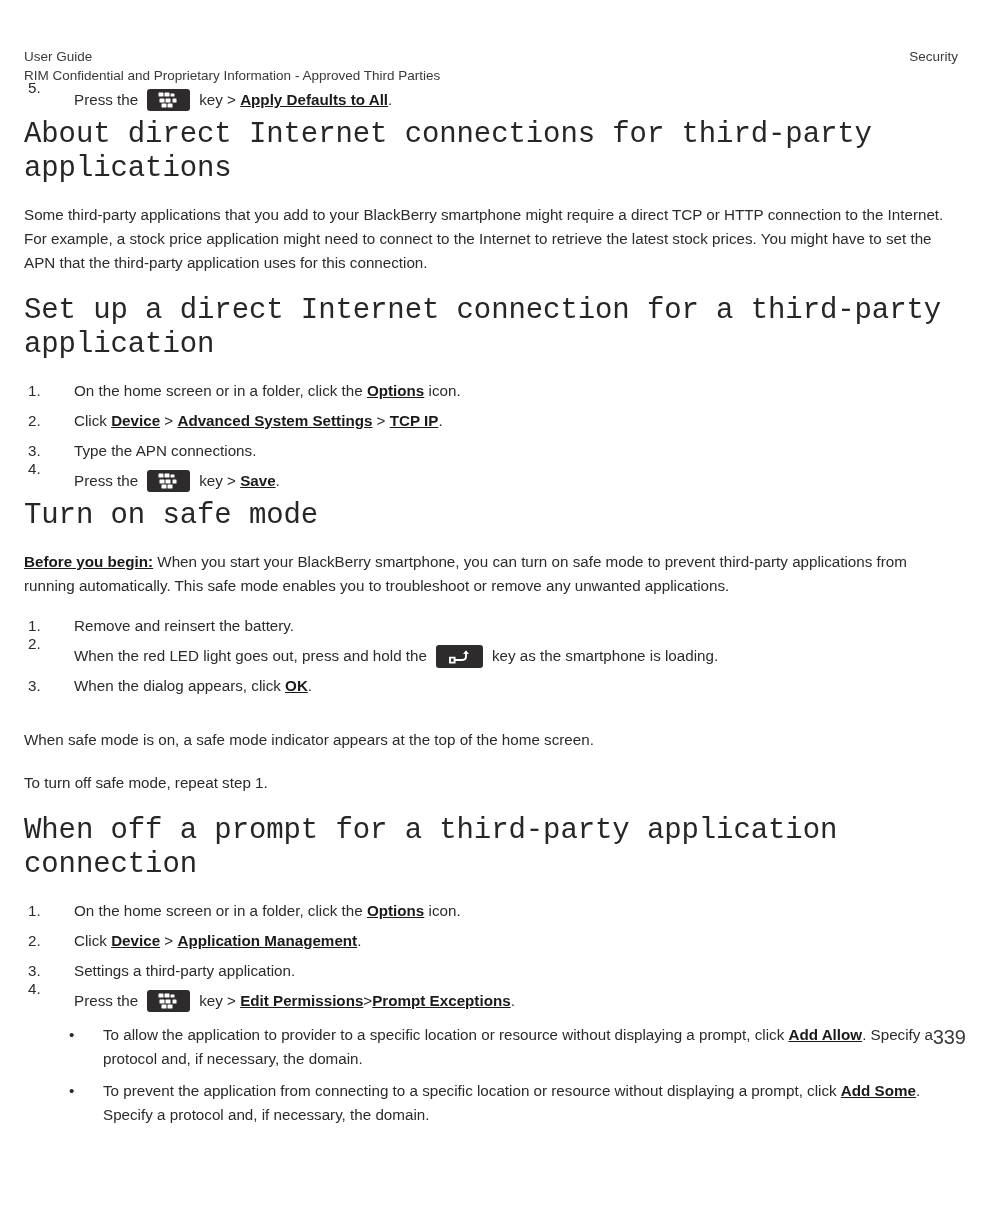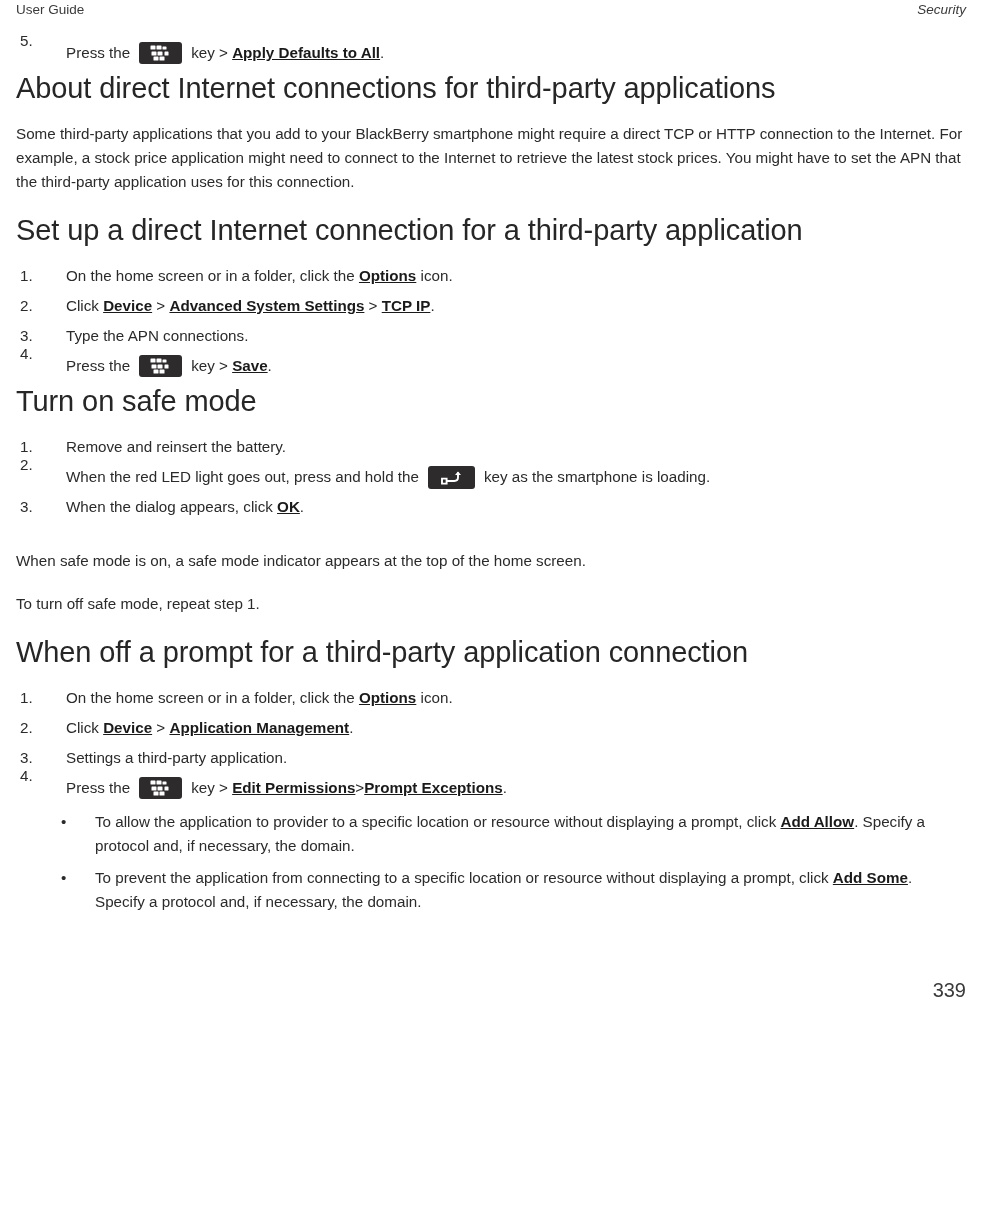--- a/index.html
+++ b/index.html
@@ -14,21 +14,22 @@
     font-family: "Liberation Sans", sans-serif;
     color: #231f20;
     -webkit-font-smoothing: antialiased;
   }
 
   .page {
     position: relative;
     width: 982px;
     height: 1012px;
     box-sizing: border-box;
-    padding: 0 16px;
+    padding: 0 24px;
+    margin-top: 47px;
   }
 
   
   .page-header {
     position: relative;
     height: 40px;
     padding-top: 1px;
   }
   .hdr-left {
     position: absolute;
@@ -41,21 +42,20 @@
   }
   .hdr-line { display: block; white-space: nowrap; }
   .hdr-right {
     position: absolute;
     right: 0;
     top: 0;
     font-size: 13.5px;
     line-height: 19px;
     color: #3a3a3a;
     font-family: "Liberation Sans", sans-serif;
-    font-style: italic;
   }
 
   p.para {
     font-size: 15.2px;
     line-height: 24px;
     color: #2b2b2b;
     margin: 0 0 19px 0;
     max-width: 966px;
   }
   p.para.tight { margin-bottom: 16px; }
@@ -69,21 +69,21 @@
   .gt { color: #2b2b2b; font-weight: normal; }
 
   
   h1.section-title {
     font-size: 29px;
     font-weight: 300;
     line-height: 34px;
     color: #262626;
     margin: 0 0 17px 0;
     letter-spacing: -0.1px;
-    font-family: Liberation Sans, sans-serif;
+    font-family: Liberation Mono, monospace;
   }
   .h-spacer-top { margin-top: 33px; }
 
   
   ol.steps {
     list-style: none;
     margin: 0 0 0 0;
     padding: 0;
   }
   ol.steps > li {
@@ -200,20 +200,21 @@
   .gap-after-steps { height: 24px; }
 </style>
 </head>
 <body>
 
 <div class="page">
 
   <div class="page-header">
     <div class="hdr-left">
       <span class="hdr-line">User Guide</span>
+      <span class="hdr-line">RIM Confidential and Proprietary Information - Approved Third Parties</span>
     </div>
     <div class="hdr-right">Security</div>
   </div>
 
   <div class="flow">
 
     <ol class="steps">
       <li class="has-key">
         <span class="num">5.</span>
         <span>Press the</span>
@@ -270,20 +271,21 @@
           </span>
         </span>
         <span>key &gt;</span>
         <span>&nbsp;</span>
           <b>Save</b>
           <span>.</span>
       </li>
     </ol>
 
     <h1 class="section-title h-spacer-top">Turn on safe mode</h1>
+    <p class="para tight"><b>Before you begin:</b><span> When you start your BlackBerry smartphone, you can turn on safe mode to prevent third-party applications from running automatically. This safe mode enables you to troubleshoot or remove any unwanted applications.</span></p>
 
     <ol class="steps">
       <li>
         <span class="num">1.</span>
         <span>Remove and reinsert the battery.</span>
       </li>
       <li class="has-key">
         <span class="num">2.</span>
         <span>When the red LED light goes out, press and hold the</span>
         <span class="key esc-key">

